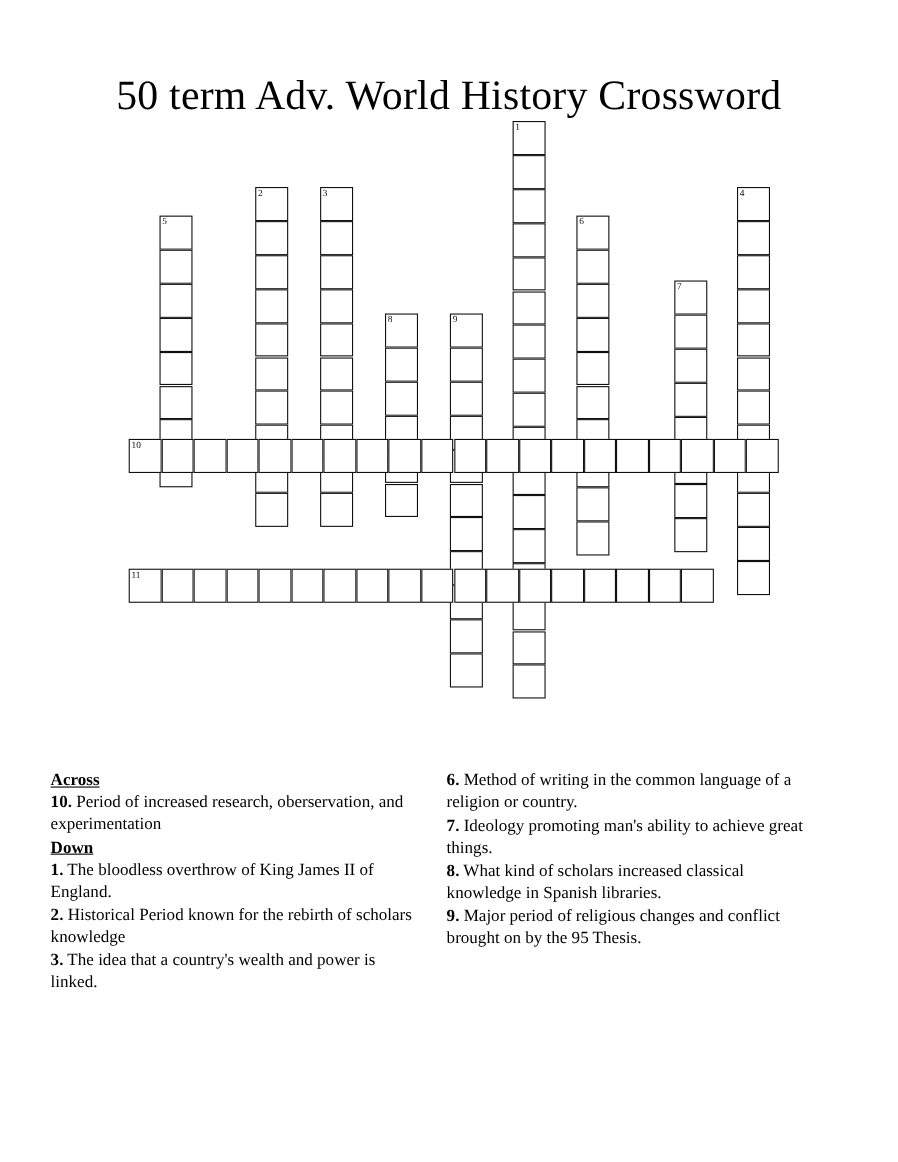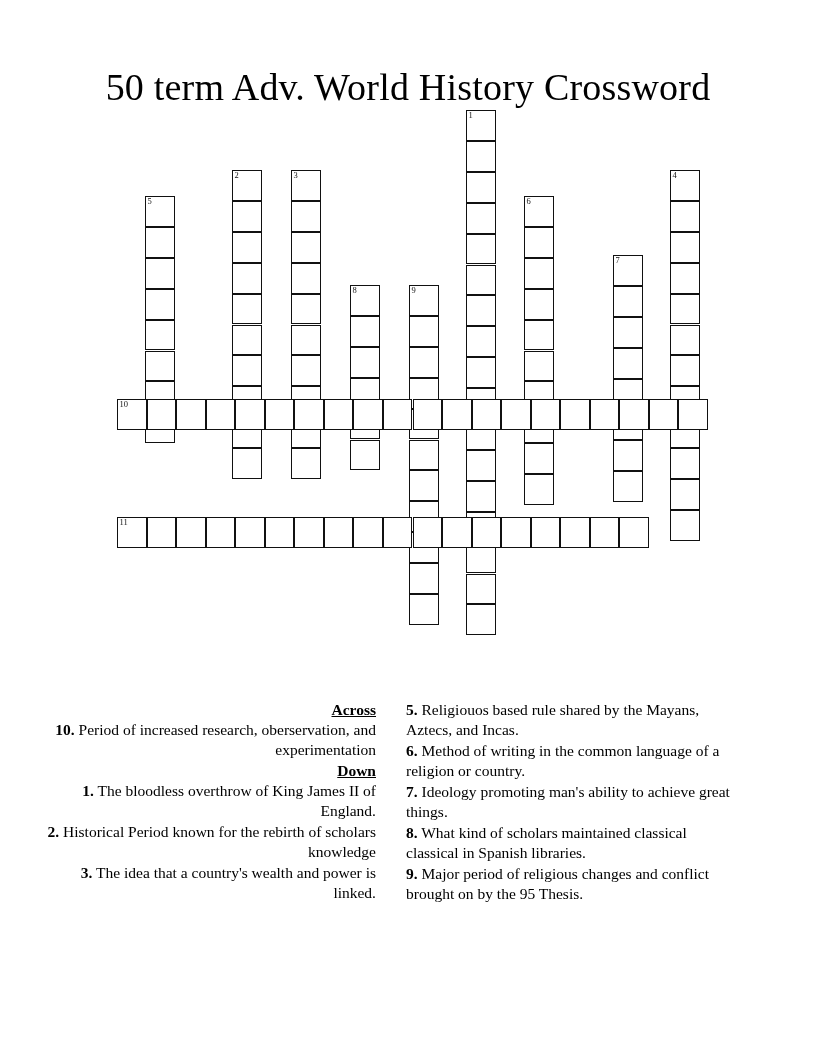--- a/index.html
+++ b/index.html
@@ -67,21 +67,21 @@
     left: 46px;
     top: 700px;
     width: 724px;
     height: 280px;
   }
   .clue-col {
     position: absolute;
     top: 0;
     width: 330px;
   }
-  .clue-col.left  { left: 0px; text-align: right; }
+  .clue-col.left  { left: 0px; }
   .clue-col.right { left: 360px; }
 
   .section-head {
     font-size: 15.5px;
     font-weight: bold;
     text-decoration: underline;
     line-height: 19px;
     margin: 0 0 1px 0;
     font-family: "Liberation Serif", serif;
   }
@@ -278,34 +278,30 @@
         <span>Historical Period known for the rebirth of scholars knowledge</span>
       </div>
       <div class="clue">
         <span class="n">3.</span>
         <span>The idea that a country's wealth and power is linked.</span>
       </div>
     </div>
 
     <div class="clue-col right">
       <div class="clue">
-        <span class="n">5.</span>
-        <span>Religiouos based rule shared by the Mayans, Aztecs, and Incas.</span>
-      </div>
-      <div class="clue">
         <span class="n">6.</span>
         <span>Method of writing in the common language of a religion or country.</span>
       </div>
       <div class="clue">
         <span class="n">7.</span>
         <span>Ideology promoting man's ability to achieve great things.</span>
       </div>
       <div class="clue">
         <span class="n">8.</span>
-        <span>What kind of scholars maintained classical classical in Spanish libraries.</span>
+        <span>What kind of scholars increased classical knowledge in Spanish libraries.</span>
       </div>
       <div class="clue">
         <span class="n">9.</span>
         <span>Major period of religious changes and conflict brought on by the 95 Thesis.</span>
       </div>
     </div>
 
   </div>
 </div>
 

